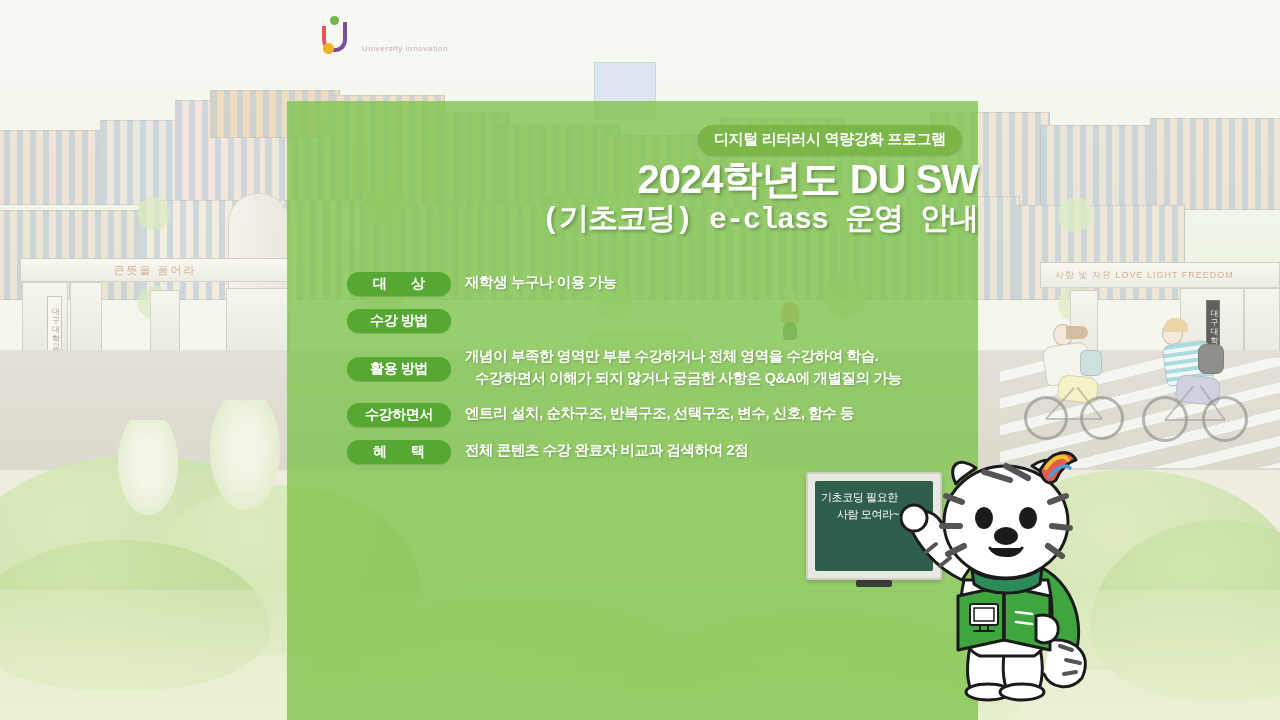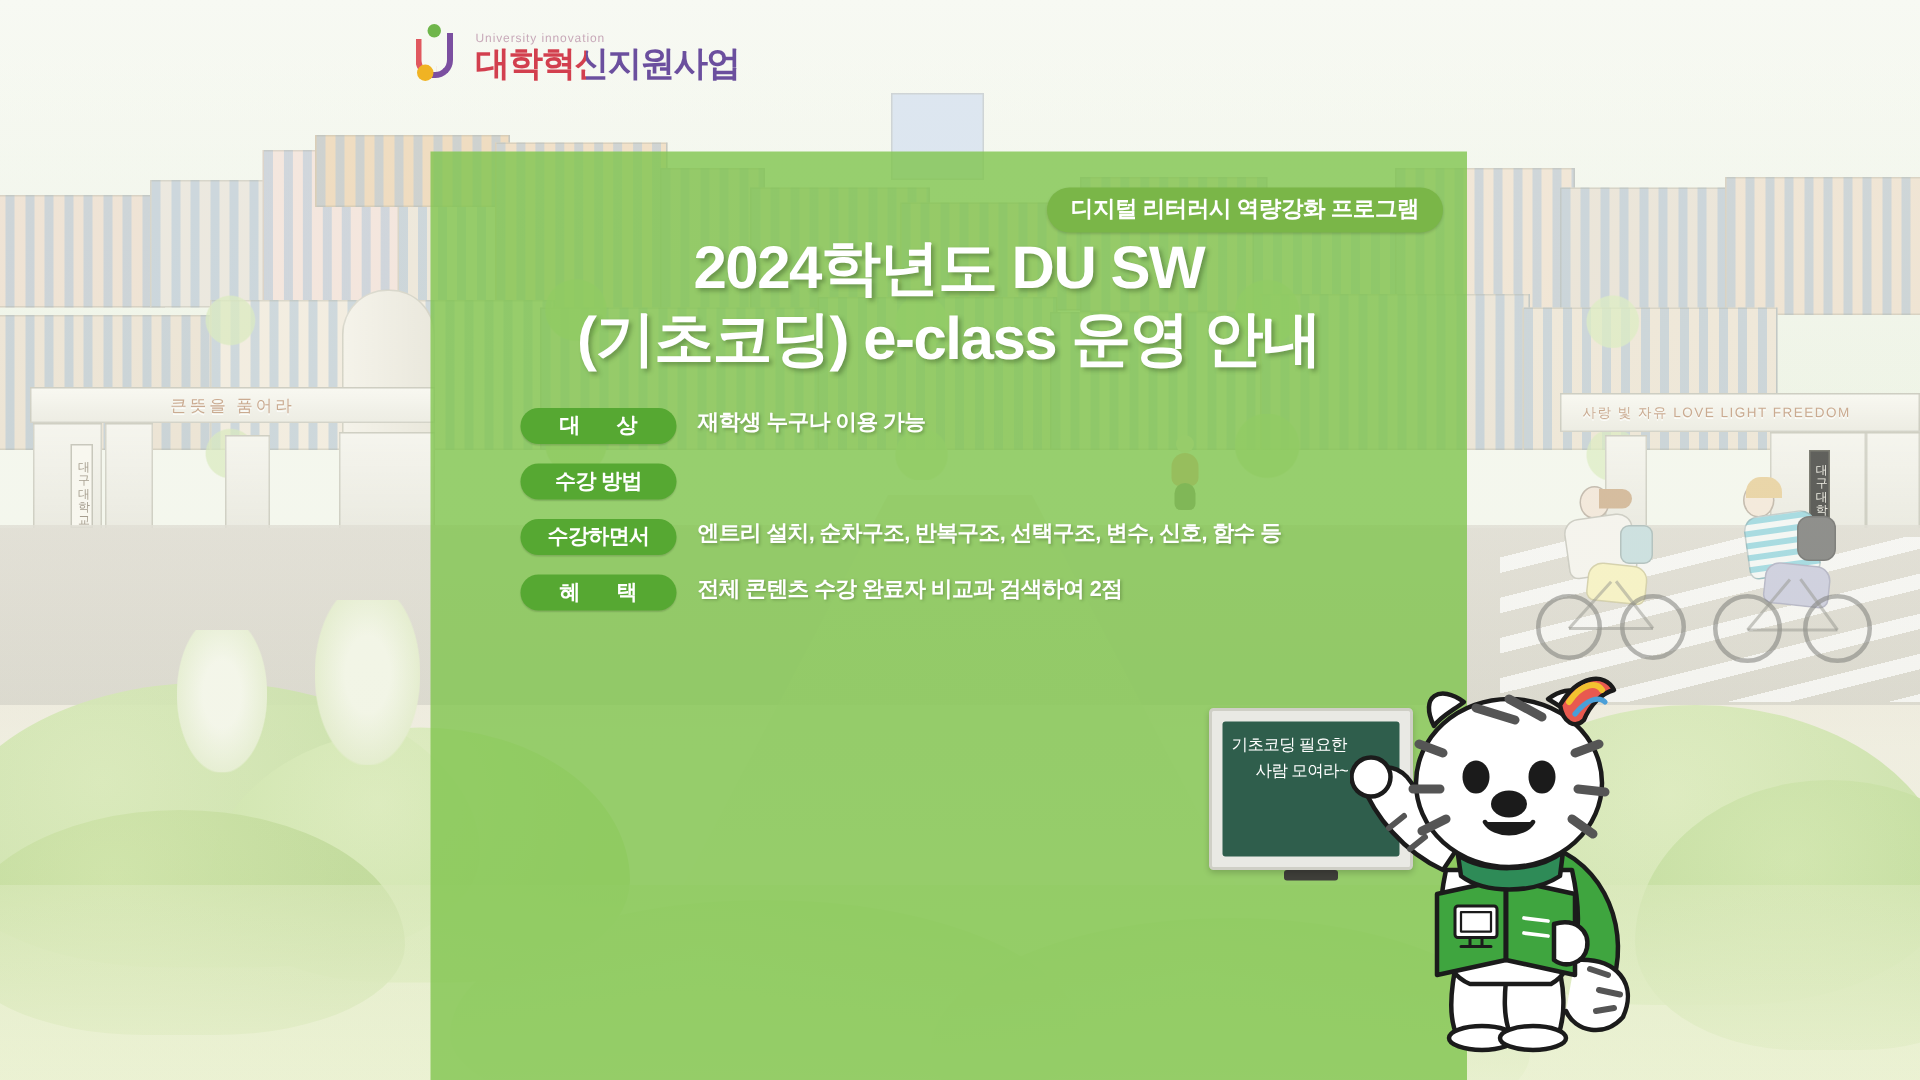--- a/index.html
+++ b/index.html
@@ -147,26 +147,26 @@
 
   #badge-row { position:absolute; right:16px; top:24px; }
   .badge {
     display:inline-block; padding:5px 16px 6px; border-radius:16px;
     background:#7ab648; color:#ffffff;
     font-size:15px; font-weight:bold; letter-spacing:-.3px;
     box-shadow:0 1px 2px rgba(0,0,0,.16);
   }
 
   #title-block {
-    position:absolute; left:0; right:0; top:55px; text-align:center;
+    position:absolute; left:0; right:0; top:55px; text-align:right;
     color:#ffffff; font-weight:bold; letter-spacing:-1px;
     text-shadow:2px 2px 3px rgba(60,90,40,.45);
   }
   .title-line-1 { font-size:40px; line-height:1.18; }
-  .title-line-2 { font-size:40px; line-height:1.18; }
+  .title-line-2 { font-size:30px; line-height:1.18;font-family:Liberation Mono, monospace; }
 
   
   #info-table {
     position:absolute; left:60px; top:170px; width:600px;
   }
   .info-row { display:flex; align-items:flex-start; margin-bottom:12px; }
   .info-row.tall { margin-bottom:12px; }
   .label-pill {
     flex:0 0 104px; height:24px; border-radius:13px;
     background:#56a832; color:#fff;
@@ -328,21 +328,20 @@
   <div id="logo-bar">
     <div id="logo">
       <div class="logo-mark">
         <span class="dot-g"></span>
         <span class="u-left"></span>
         <span class="u-right"></span>
         <span class="dot-y"></span>
       </div>
       <div class="logo-text-wrap">
         <span class="logo-en">University innovation</span>
-        <span class="logo-ko">대학혁신지원사업</span>
       </div>
     </div>
   </div>
 
   <div id="panel">
 
     <div id="badge-row">
       <span class="badge">디지털 리터러시 역량강화 프로그램</span>
     </div>
 
@@ -356,20 +355,27 @@
       <div class="info-row">
         <span class="label-pill spaced">대    상</span>
         <span class="info-value">재학생 누구나 이용 가능</span>
       </div>
 
 
       <div class="info-row">
         <span class="label-pill">수강 방법</span>
       </div>
 
+      <div class="info-row tall">
+        <span class="label-pill" style="margin-top:12px;">활용 방법</span>
+        <span class="info-value">
+          <span class="sub">개념이 부족한 영역만 부분 수강하거나 전체 영역을 수강하여 학습.</span>
+          <span class="sub" style="margin-left:10px;">수강하면서 이해가 되지 않거나 궁금한 사항은 Q&amp;A에 개별질의 가능</span>
+        </span>
+      </div>
 
       <div class="info-row">
         <span class="label-pill">수강하면서</span>
         <span class="info-value">엔트리 설치, 순차구조, 반복구조, 선택구조, 변수, 신호, 함수 등</span>
       </div>
 
       <div class="info-row">
         <span class="label-pill spaced">혜    택</span>
         <span class="info-value">전체 콘텐츠 수강 완료자 비교과 검색하여 2점</span>
       </div>

